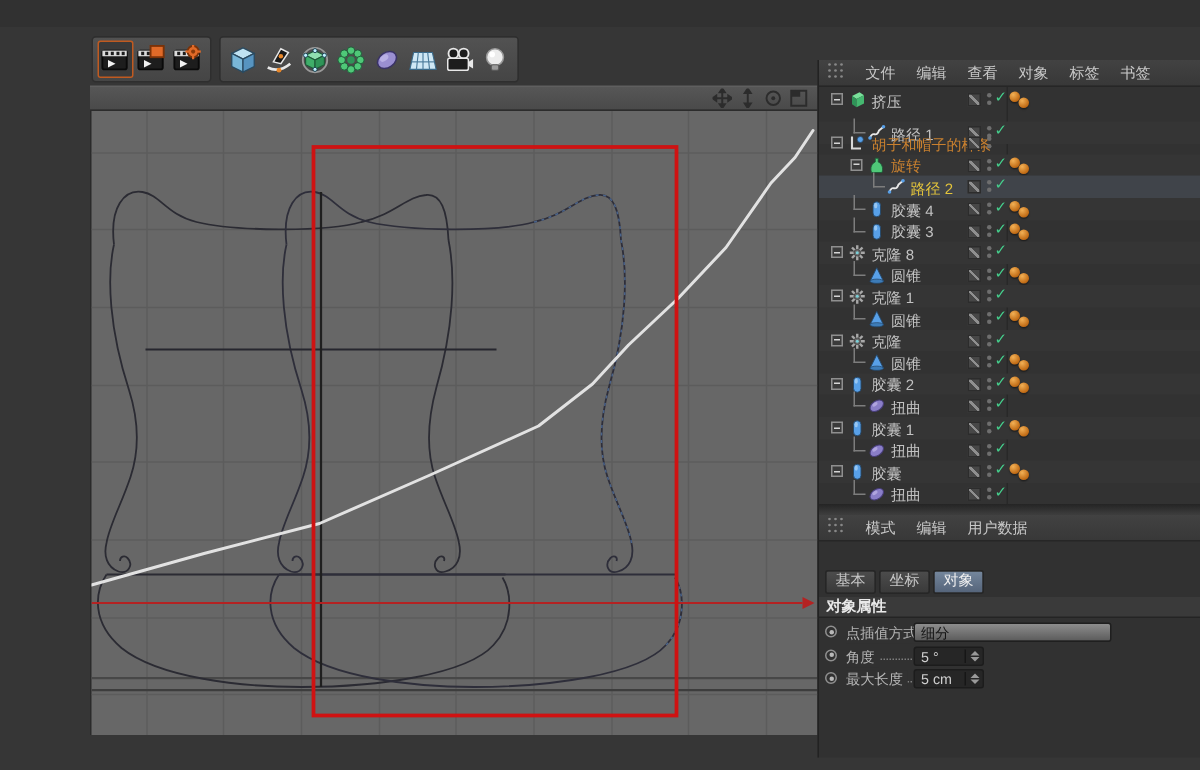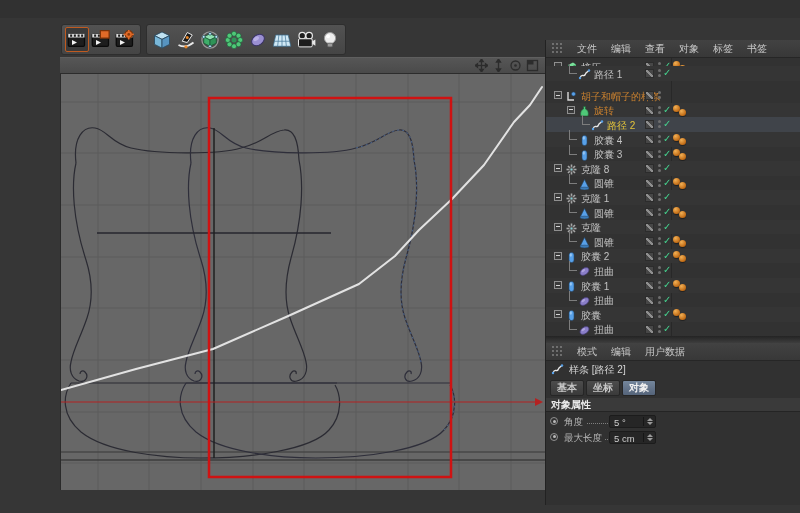--- a/index.html
+++ b/index.html
@@ -48,21 +48,21 @@
   .om-slash{position:absolute;left:99px;top:3px;width:9px;height:9px;background:#474747;border:1px solid #2c2c2c;box-sizing:border-box;
     background-image:linear-gradient(45deg,transparent 42%,#8f8f8f 42%,#8f8f8f 58%,transparent 58%);}
   .om-dots{position:absolute;left:112px;top:3px;display:flex;flex-direction:column;gap:2px;}
   .om-dots i{width:3px;height:3px;border-radius:50%;background:#6e6e6e;}
   .om-check{position:absolute;left:117px;top:1px;color:#45d08d;font-size:10px;font-weight:bold;}
   .om-tag{position:absolute;width:7px;height:7px;border-radius:50%;
     background:radial-gradient(circle at 35% 30%,#f2b055,#c06a14 70%,#8a4a08);box-shadow:0 1px 1px rgba(0,0,0,.4);}
   .hsep{position:absolute;left:0;top:296px;width:255px;height:7px;background:linear-gradient(#242424,#3d3d3d);}
   .am-title{position:absolute;left:0;top:321px;width:255px;height:18px;display:flex;align-items:center;gap:5px;padding-left:5px;box-sizing:border-box;}
   .am-title span{font-size:10px;color:#d6d6d6;}
-  .am-tabs{position:absolute;left:0;top:340px;height:16px;display:flex;gap:2px;padding-left:4px;font-weight:bold;}
+  .am-tabs{position:absolute;left:0;top:340px;height:16px;display:flex;gap:2px;padding-left:4px;}
   .am-tab{font-size:10px;color:#c8c8c8;background:linear-gradient(#4c4c4c,#3a3a3a);border:1px solid #262626;
     padding:1px 6px 2px;border-radius:2px;line-height:11px;}
   .am-tab.active{background:linear-gradient(#74869c,#55647a);color:#f0f0f0;}
   .am-section{position:absolute;left:0;top:358px;width:255px;height:14px;background:#3a3a3a;border-bottom:1px solid #242424;
     font-size:10px;font-weight:bold;color:#e9e9e9;padding-left:5px;line-height:14px;box-sizing:border-box;}
   .am-props{position:absolute;left:0;top:374px;width:255px;}
   .am-row{position:relative;height:15.5px;}
   .am-row.disabled{opacity:.5;}
   .am-key{position:absolute;left:4px;top:3px;width:8px;height:8px;border:1px solid #909090;border-radius:50%;box-sizing:border-box;}
   .am-key:after{content:"";position:absolute;left:1.5px;top:1.5px;width:3px;height:3px;border-radius:50%;background:#b9b9b9;}
@@ -331,21 +331,21 @@
         <span class="om-label" style="left: 35px;">挤压</span>
         <span class="om-slash"></span>
         <span class="om-dots">
           <i></i>
           <i></i>
         </span>
         <span class="om-check">✓</span>
         <span class="om-tag" style="left: 127px; top: 2px;"></span>
         <span class="om-tag" style="left: 133px; top: 6px;"></span>
       </div>
-      <div class="om-row odd" style="top: 8px; text-align: right;">
+      <div class="om-row odd" style="top: 23px; text-align: right;">
         <span class="om-conn" style="left: 23px;"></span>
         <span class="om-icon" style="left: 32px;"><svg width="13" height="13" viewBox="0 0 13 13">
             <path d="M2,10 C4,4 6,11 8,5 L11,2.5" fill="none" stroke="#e8e8e8" stroke-width="1.3"></path>
             <circle cx="2" cy="10" r="1.2" fill="#58a0e8"></circle>
             <circle cx="11" cy="2.5" r="1.2" fill="#58a0e8"></circle>
           </svg></span>
         <span class="om-label" style="left: 48px;">路径 1</span>
         <span class="om-slash"></span>
         <span class="om-dots">
           <i></i>
@@ -637,35 +637,33 @@
           <circle cx="5" cy="5" r="0.9" fill="#9a9a9a"></circle>
           <circle cx="5" cy="9" r="0.9" fill="#9a9a9a"></circle>
           <circle cx="9" cy="1" r="0.9" fill="#9a9a9a"></circle>
           <circle cx="9" cy="5" r="0.9" fill="#9a9a9a"></circle>
           <circle cx="9" cy="9" r="0.9" fill="#9a9a9a"></circle>
         </svg></span>
       <span class="menu-item">模式</span>
       <span class="menu-item">编辑</span>
       <span class="menu-item">用户数据</span>
     </div>
-  <div class="am-title">
-    <span id="am-title-icon"><svg width="13" height="13" viewBox="0 0 13 13">
-          <path d="M2,10 C4,4 6,11 8,5 L11,2.5" fill="none" stroke="#e8e8e8" stroke-width="1.3"></path>
-          <circle cx="2" cy="10" r="1.2" fill="#58a0e8"></circle>
-          <circle cx="11" cy="2.5" r="1.2" fill="#58a0e8"></circle>
-        </svg></span>
-    <span>样条 [路径 2]</span>
-  </div>
   <div class="am-tabs" id="am-tabs">
       <span class="am-tab">基本</span>
       <span class="am-tab">坐标</span>
       <span class="am-tab active">对象</span>
     </div>
   <div class="am-section">对象属性</div>
   <div class="am-props" id="am-props">
+      <div class="am-row">
+        <span class="am-key"></span>
+        <span class="am-leader"></span>
+        <span class="am-label">点插值方式</span>
+        <div class="am-dropdown">细分</div>
+      </div>
       <div class="am-row">
         <span class="am-key"></span>
         <span class="am-leader"></span>
         <span class="am-label">角度</span>
         <div class="am-num">5 °<span class="am-spin">
             <i class="up"></i>
             <i class="dn"></i>
           </span></div>
       </div>
       <div class="am-row">

